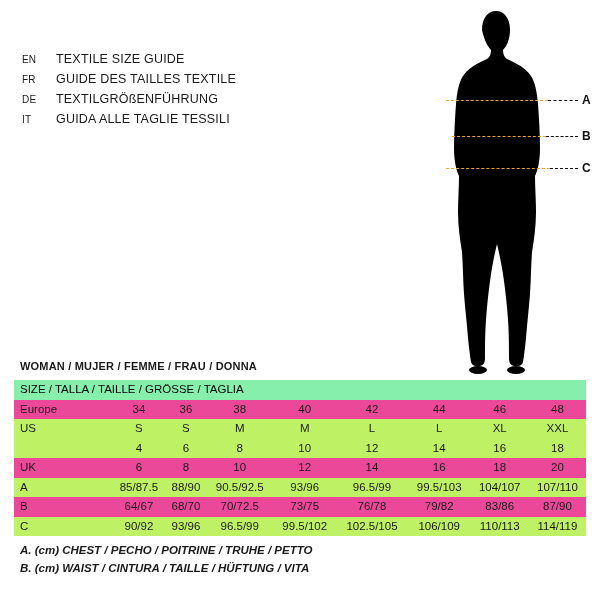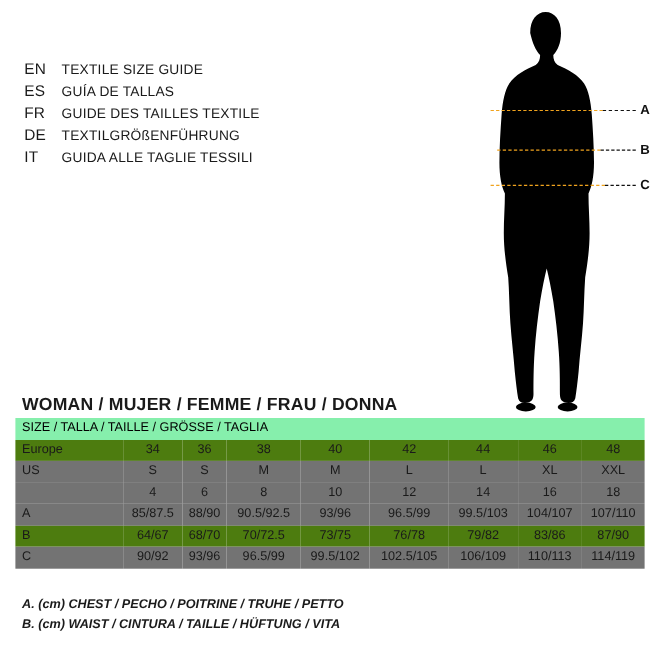--- a/index.html
+++ b/index.html
@@ -26,21 +26,21 @@
   .lang-row {
     display: flex;
     align-items: baseline;
     height: 20px;
     font-size: 12.5px;
     letter-spacing: 0.2px;
   }
   .lang-code {
     width: 34px;
     flex: 0 0 34px;
-    font-size: 14px;
+    font-size: 10px;
     margin-top: 38px;
   }
   .lang-text {
     white-space: nowrap;
   }
 
   
   .figure-wrap {
     position: absolute;
     left: 430px;
@@ -67,21 +67,21 @@
     position: absolute;
     height: 0;
     border-top: 1px dashed #111;
   }
 
   
   .who-line {
     position: absolute;
     left: 20px;
     top: 360px;
-    font-size: 16px;
+    font-size: 11px;
     font-weight: bold;
     letter-spacing: 0.2px;
   }
   table.size-table {
     position: absolute;
     left: 14px;
     top: 380px;
     width: 572px;
     border-collapse: collapse;
     font-size: 11.5px;
@@ -103,24 +103,24 @@
     background: #86efac;
     color: #000;
     font-weight: bold;
   }
   tr.head-row td {
     text-align: left;
     padding-left: 6px;
     font-size: 11.5px;
   }
   tr.shaded {
-    background: #737373;
+    background: #bef264;
   }
   tr.plain {
-    background: #4d7c0f;
+    background: #ec4899;
   }
 
   
   .notes {
     position: absolute;
     left: 20px;
     top: 542px;
     font-size: 11.5px;
     font-weight: bold;
     line-height: 1.55;
@@ -130,24 +130,20 @@
     white-space: nowrap;
   }
 </style>
 </head>
 <body>
 
 <div class="langs">
   <div class="lang-row">
     <span class="lang-code">EN</span>
     <span class="lang-text">TEXTILE SIZE GUIDE</span>
-  </div>
-  <div class="lang-row">
-    <span class="lang-code">ES</span>
-    <span class="lang-text">GUÍA DE TALLAS</span>
   </div>
   <div class="lang-row">
     <span class="lang-code">FR</span>
     <span class="lang-text">GUIDE DES TAILLES TEXTILE</span>
   </div>
   <div class="lang-row">
     <span class="lang-code">DE</span>
     <span class="lang-text">TEXTILGRÖßENFÜHRUNG</span>
   </div>
   <div class="lang-row">
@@ -244,20 +240,31 @@
       <td class="rowhead"></td>
       <td>4</td>
       <td>6</td>
       <td>8</td>
       <td>10</td>
       <td>12</td>
       <td>14</td>
       <td>16</td>
       <td>18</td>
     </tr>
+    <tr class="plain">
+      <td class="rowhead">UK</td>
+      <td>6</td>
+      <td>8</td>
+      <td>10</td>
+      <td>12</td>
+      <td>14</td>
+      <td>16</td>
+      <td>18</td>
+      <td>20</td>
+    </tr>
     <tr class="shaded">
       <td class="rowhead">A</td>
       <td>85/87.5</td>
       <td>88/90</td>
       <td>90.5/92.5</td>
       <td>93/96</td>
       <td>96.5/99</td>
       <td>99.5/103</td>
       <td>104/107</td>
       <td>107/110</td>

